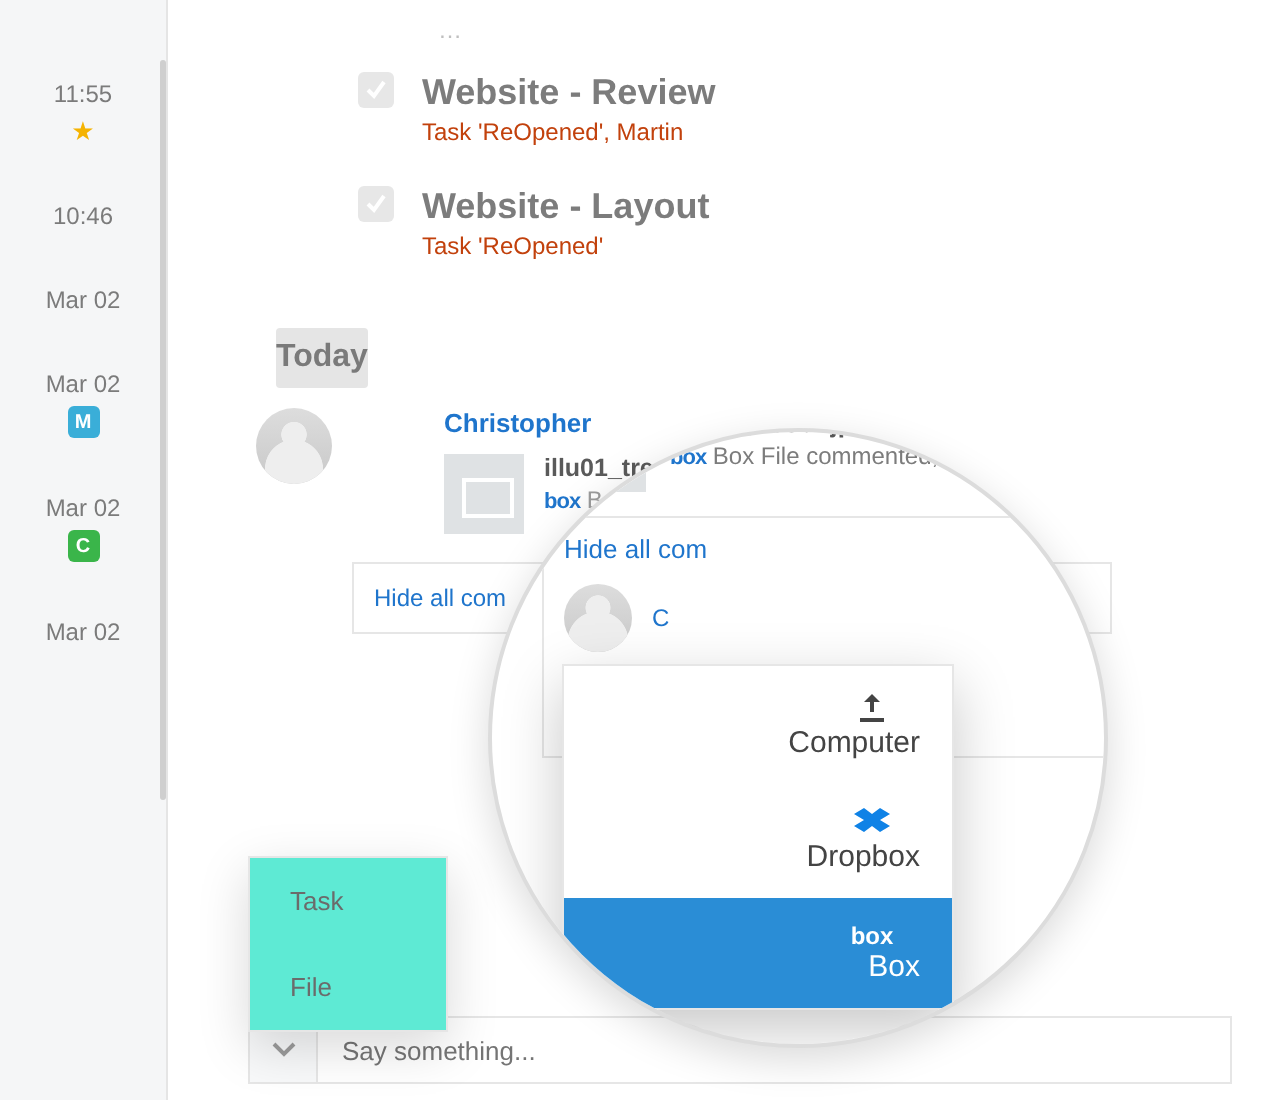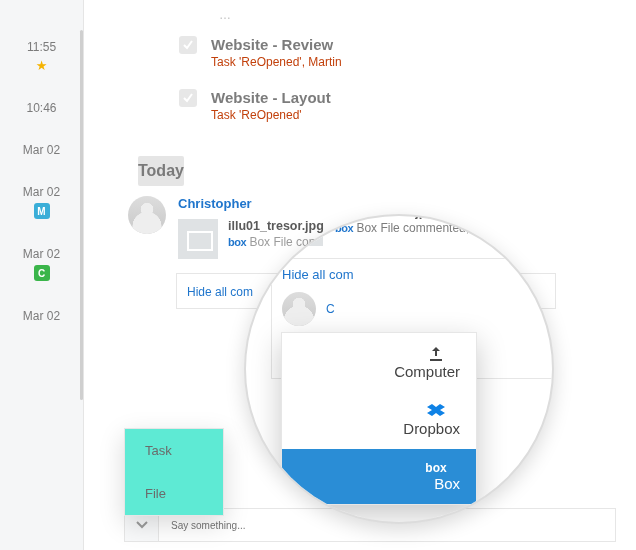--- a/index.html
+++ b/index.html
@@ -62,37 +62,38 @@
     }
     .checkbox {
       width: 18px; height: 18px;
       background: #e7e7e7;
       border-radius: 3px;
       display: flex; align-items: center; justify-content: center;
       color: #fff;
       margin-right: 14px;
       flex-shrink: 0;
     }
-    .task-text .title { color: #7c7c7c; font-weight: bold; font-size: 15px; }
+    .task-text .title { color: #7c7c7c; font-weight: bold; font-size: 18px; }
     .task-text .sub { color: #c2410c; font-size: 12px; margin-top: 2px; }
 
     .today-badge {
       display: inline-block;
       background: #e5e5e5;
       color: #7a7a7a;
       font-size: 16px;
       font-weight: bold;
       padding: 6px 0;
       border-radius: 2px;
       margin: 14px 0 10px 14px;
     }
 
     .comment-block {
       display: flex;
       padding-left: 4px;
+      gap: 44px;
     }
     .avatar-sm {
       width: 38px; height: 38px; border-radius: 50%;
       background: linear-gradient(#ddd,#c8c8c8);
       margin-right: 12px; flex-shrink: 0;
       position: relative; overflow: hidden;
     }
     .avatar-sm::after {
       content: ""; position: absolute; inset: 0;
       background: radial-gradient(circle at 50% 35%, #eee 20%, transparent 21%),
@@ -153,21 +154,21 @@
     }
     .say-bar .chev {
       width: 34px; height: 100%;
       display:flex; align-items:center; justify-content:center;
       border-right: 1px solid #e6e6e6;
       color: #9c9c9c; font-size: 12px;
       background: #f8f9fa;
     }
     .say-bar input {
       border: none; flex: 1;
-      padding: 0 12px; font-size: 10px; color: #15803d;
+      padding: 0 12px; font-size: 13px; color: #15803d;
       outline: none;
     }
 
     .magnifier {
       position: absolute;
       left: 160px;
       top: 214px;
       width: 310px;
       height: 310px;
       border-radius: 50%;

